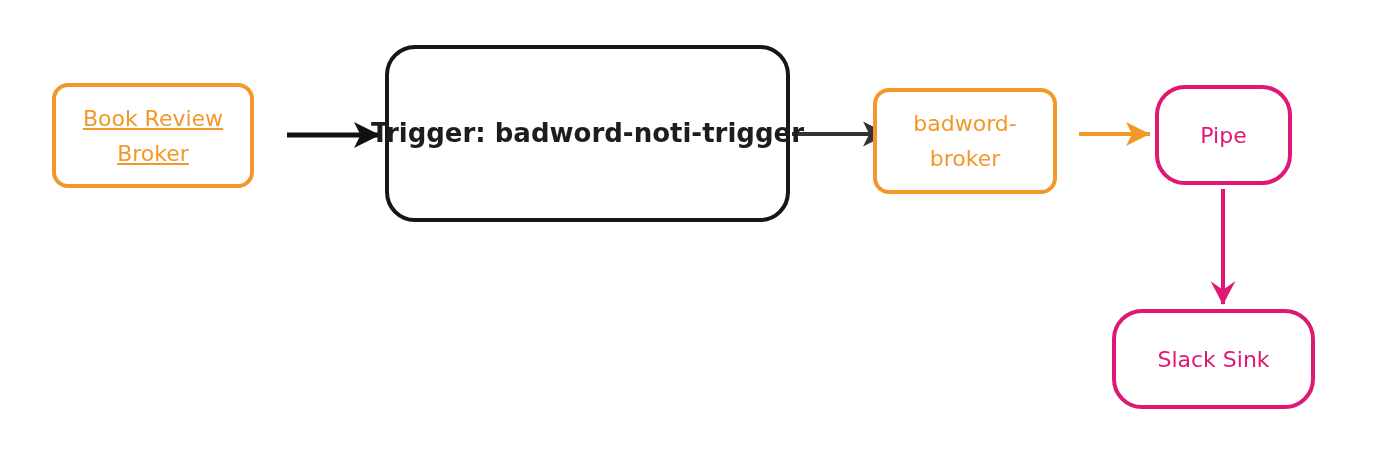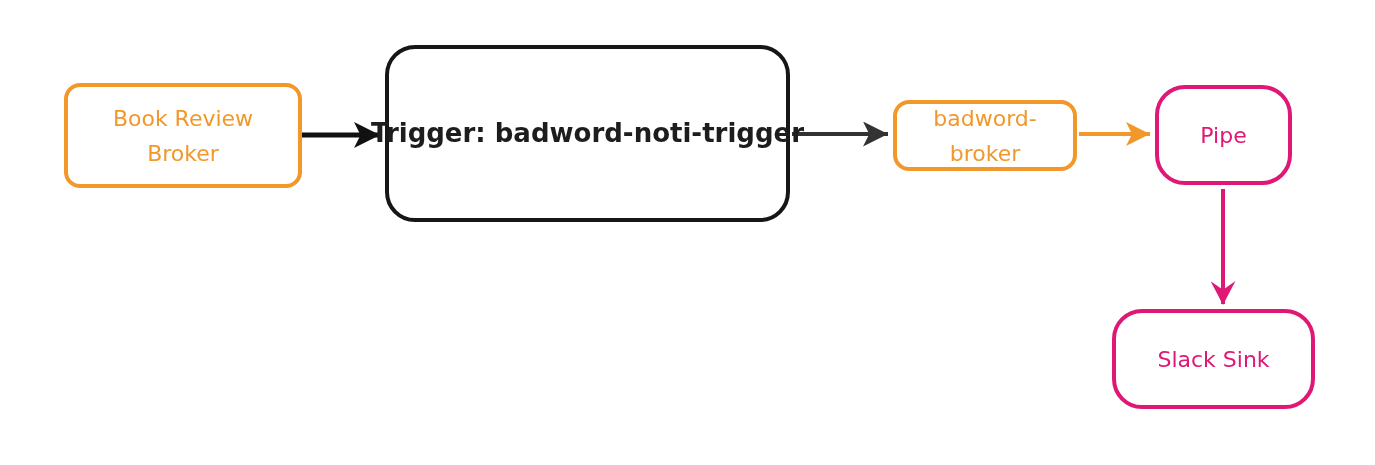--- a/index.html
+++ b/index.html
@@ -80,33 +80,33 @@
         <path d="M0,0 Q6,3.2 11.5,6 Q6,8.8 0,12 L4.2,6 Z" fill="var(--pink)"></path>
       </marker>
     </defs>
 
     <line x1="287" y1="135" x2="380" y2="135" stroke="var(--edge-black)" stroke-width="5" marker-end="url(#head-black)"></line>
     <line x1="792" y1="134" x2="888" y2="134" stroke="var(--edge-gray)" stroke-width="4" marker-end="url(#head-gray)"></line>
     <line x1="1079" y1="134" x2="1150" y2="134" stroke="var(--orange)" stroke-width="4" marker-end="url(#head-orange)"></line>
     <line x1="1223" y1="189" x2="1223" y2="304" stroke="var(--pink)" stroke-width="4" marker-end="url(#head-pink)"></line>
   </svg>
 
-  <div class="node node--orange" style="left:64px; top:83px; width:238px; height:105px;">
+  <div class="node node--orange" style="left:52px; top:83px; width:202px; height:105px;text-decoration:underline;">
     <span class="node-label node-label--wrap-broker">Book Review Broker</span>
   </div>
 
   <div class="node node--black" style="left:385px; top:45px; width:405px; height:177px;">
     <div class="trigger-lines">
       <div class="trigger-line">
         <span class="bold-part">Trigger: badword-noti-trigger</span><span></span>
       </div>
     </div>
   </div>
 
-  <div class="node node--orange" style="left:893px; top:88px; width:184px; height:71px;margin-top:12px;">
+  <div class="node node--orange" style="left:873px; top:88px; width:184px; height:106px;">
     <span class="node-label node-label--wrap-badword">badword-broker</span>
   </div>
 
   <div class="node node--pink" style="left:1155px; top:85px; width:137px; height:100px;">
     <span class="node-label">Pipe</span>
   </div>
 
   <div class="node node--pink" style="left:1112px; top:309px; width:203px; height:100px;">
     <span class="node-label">Slack Sink</span>
   </div>

